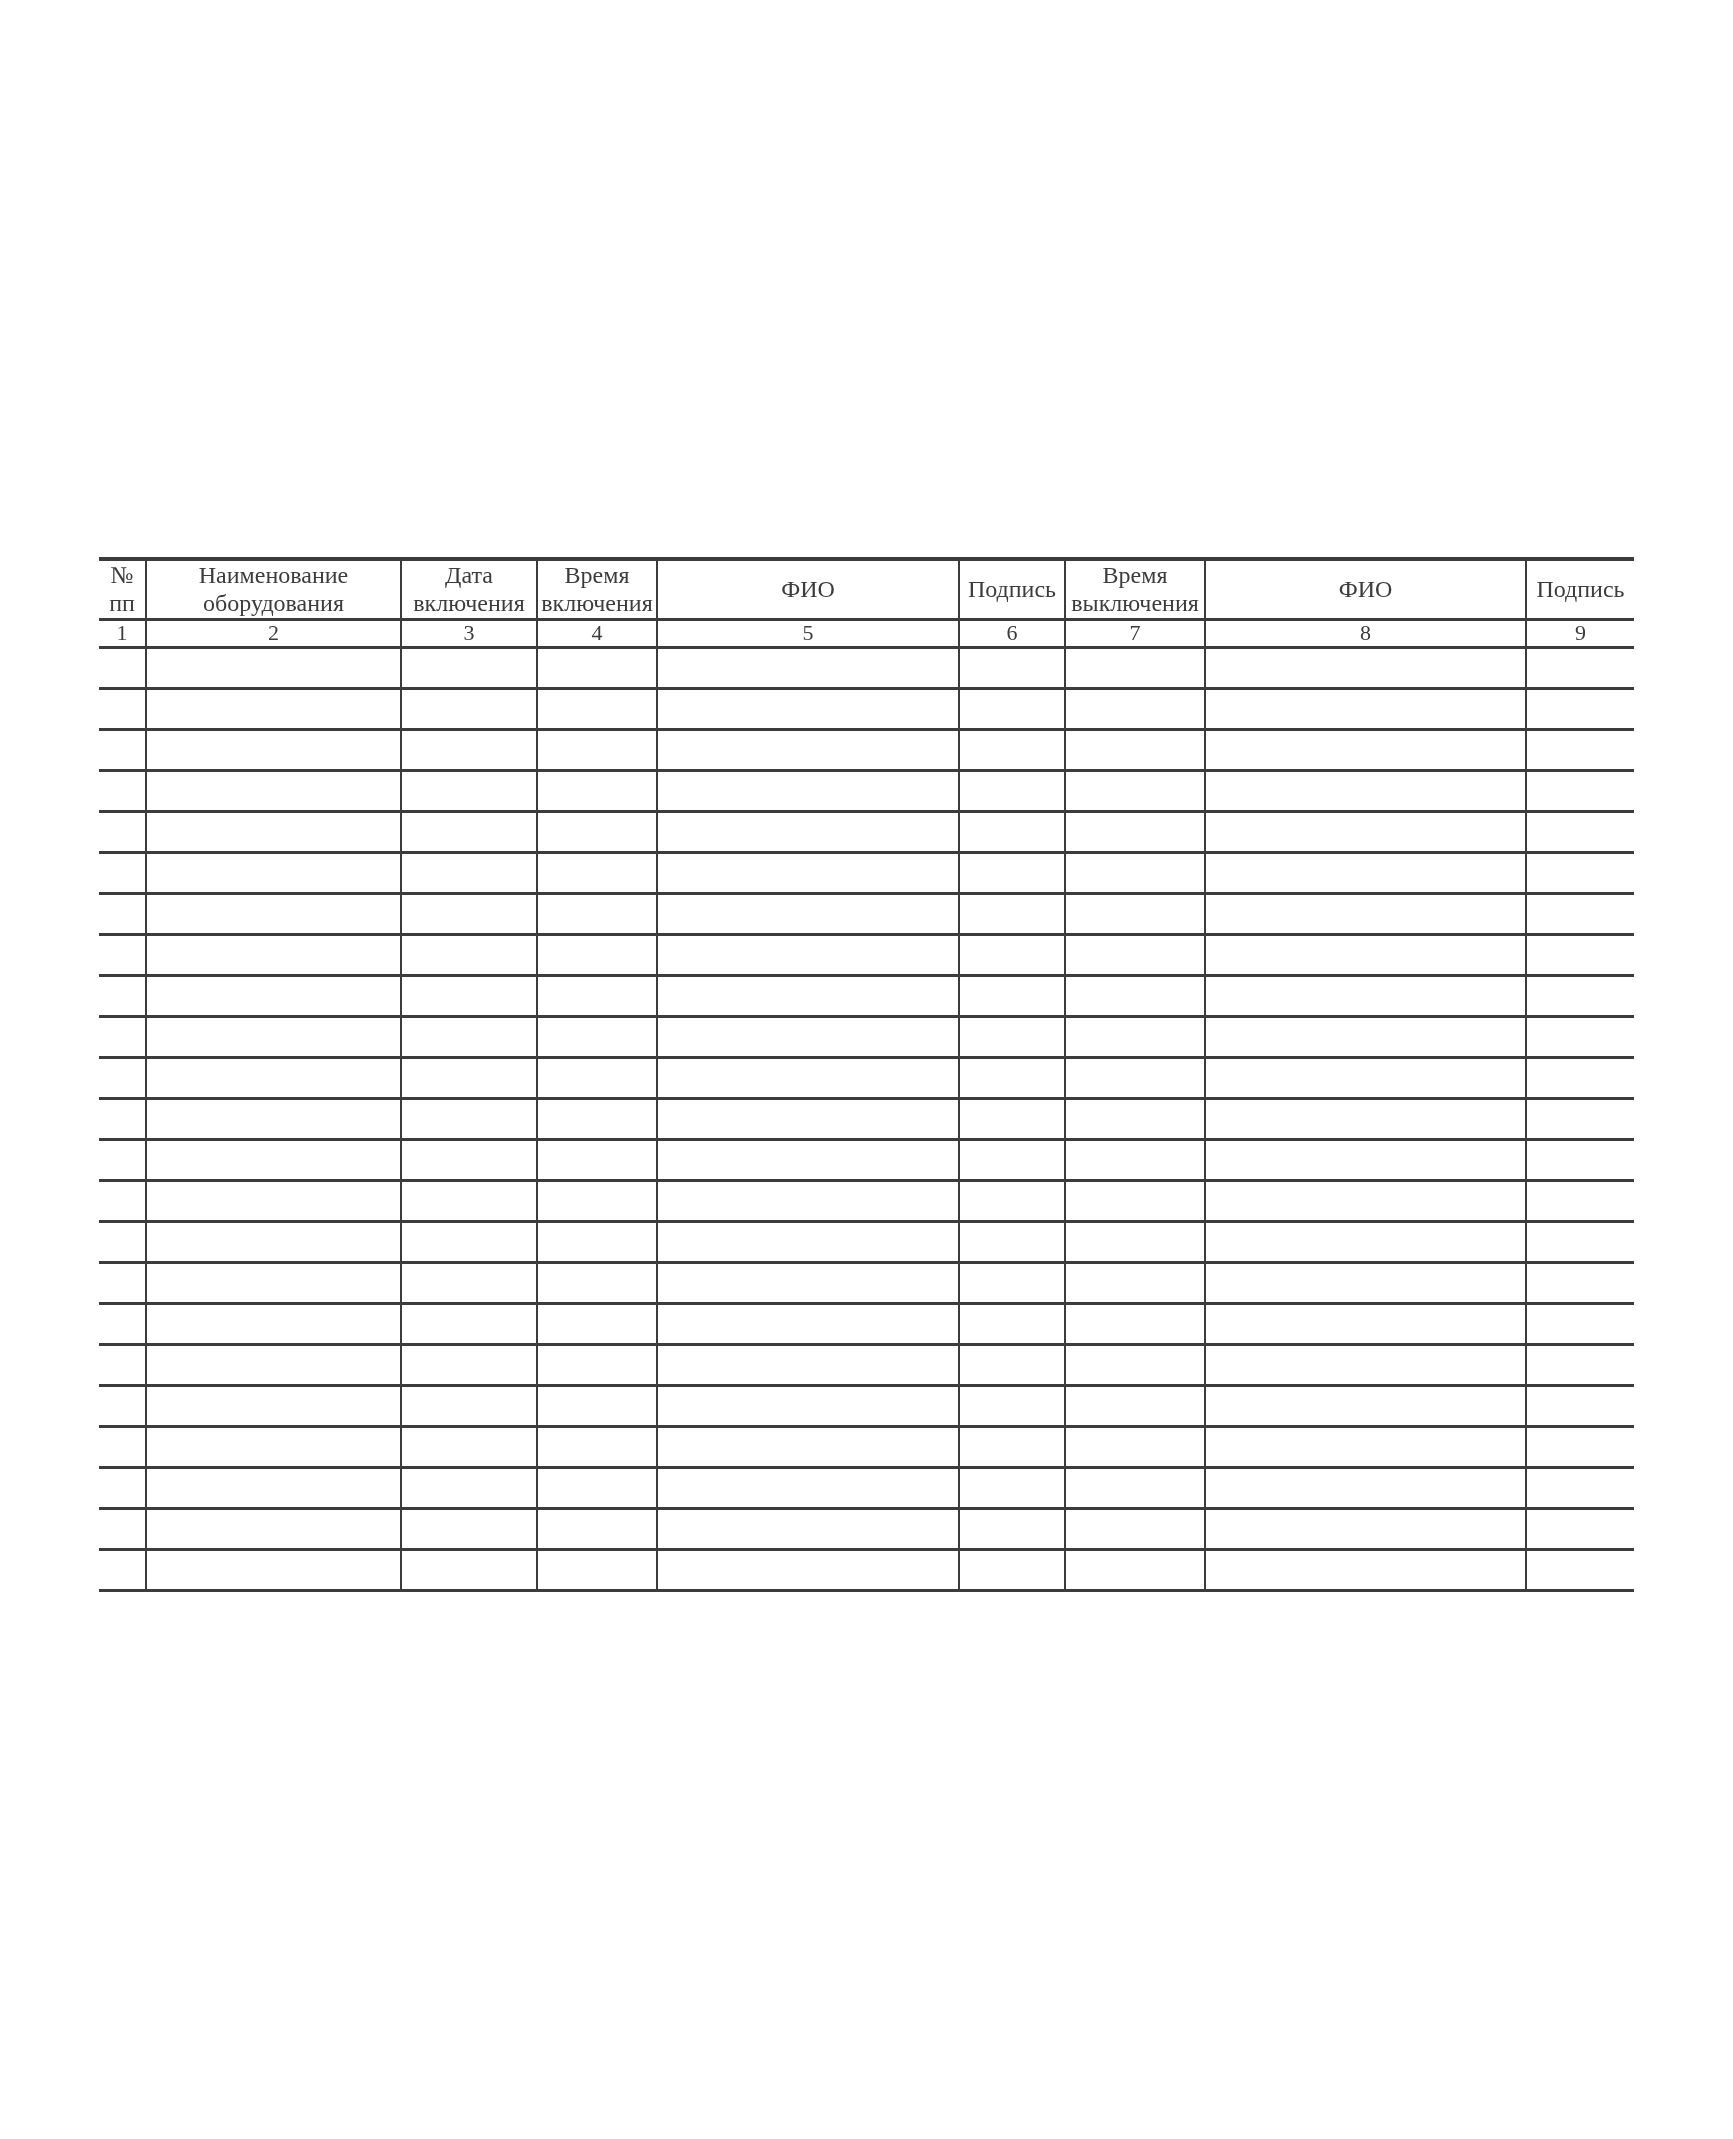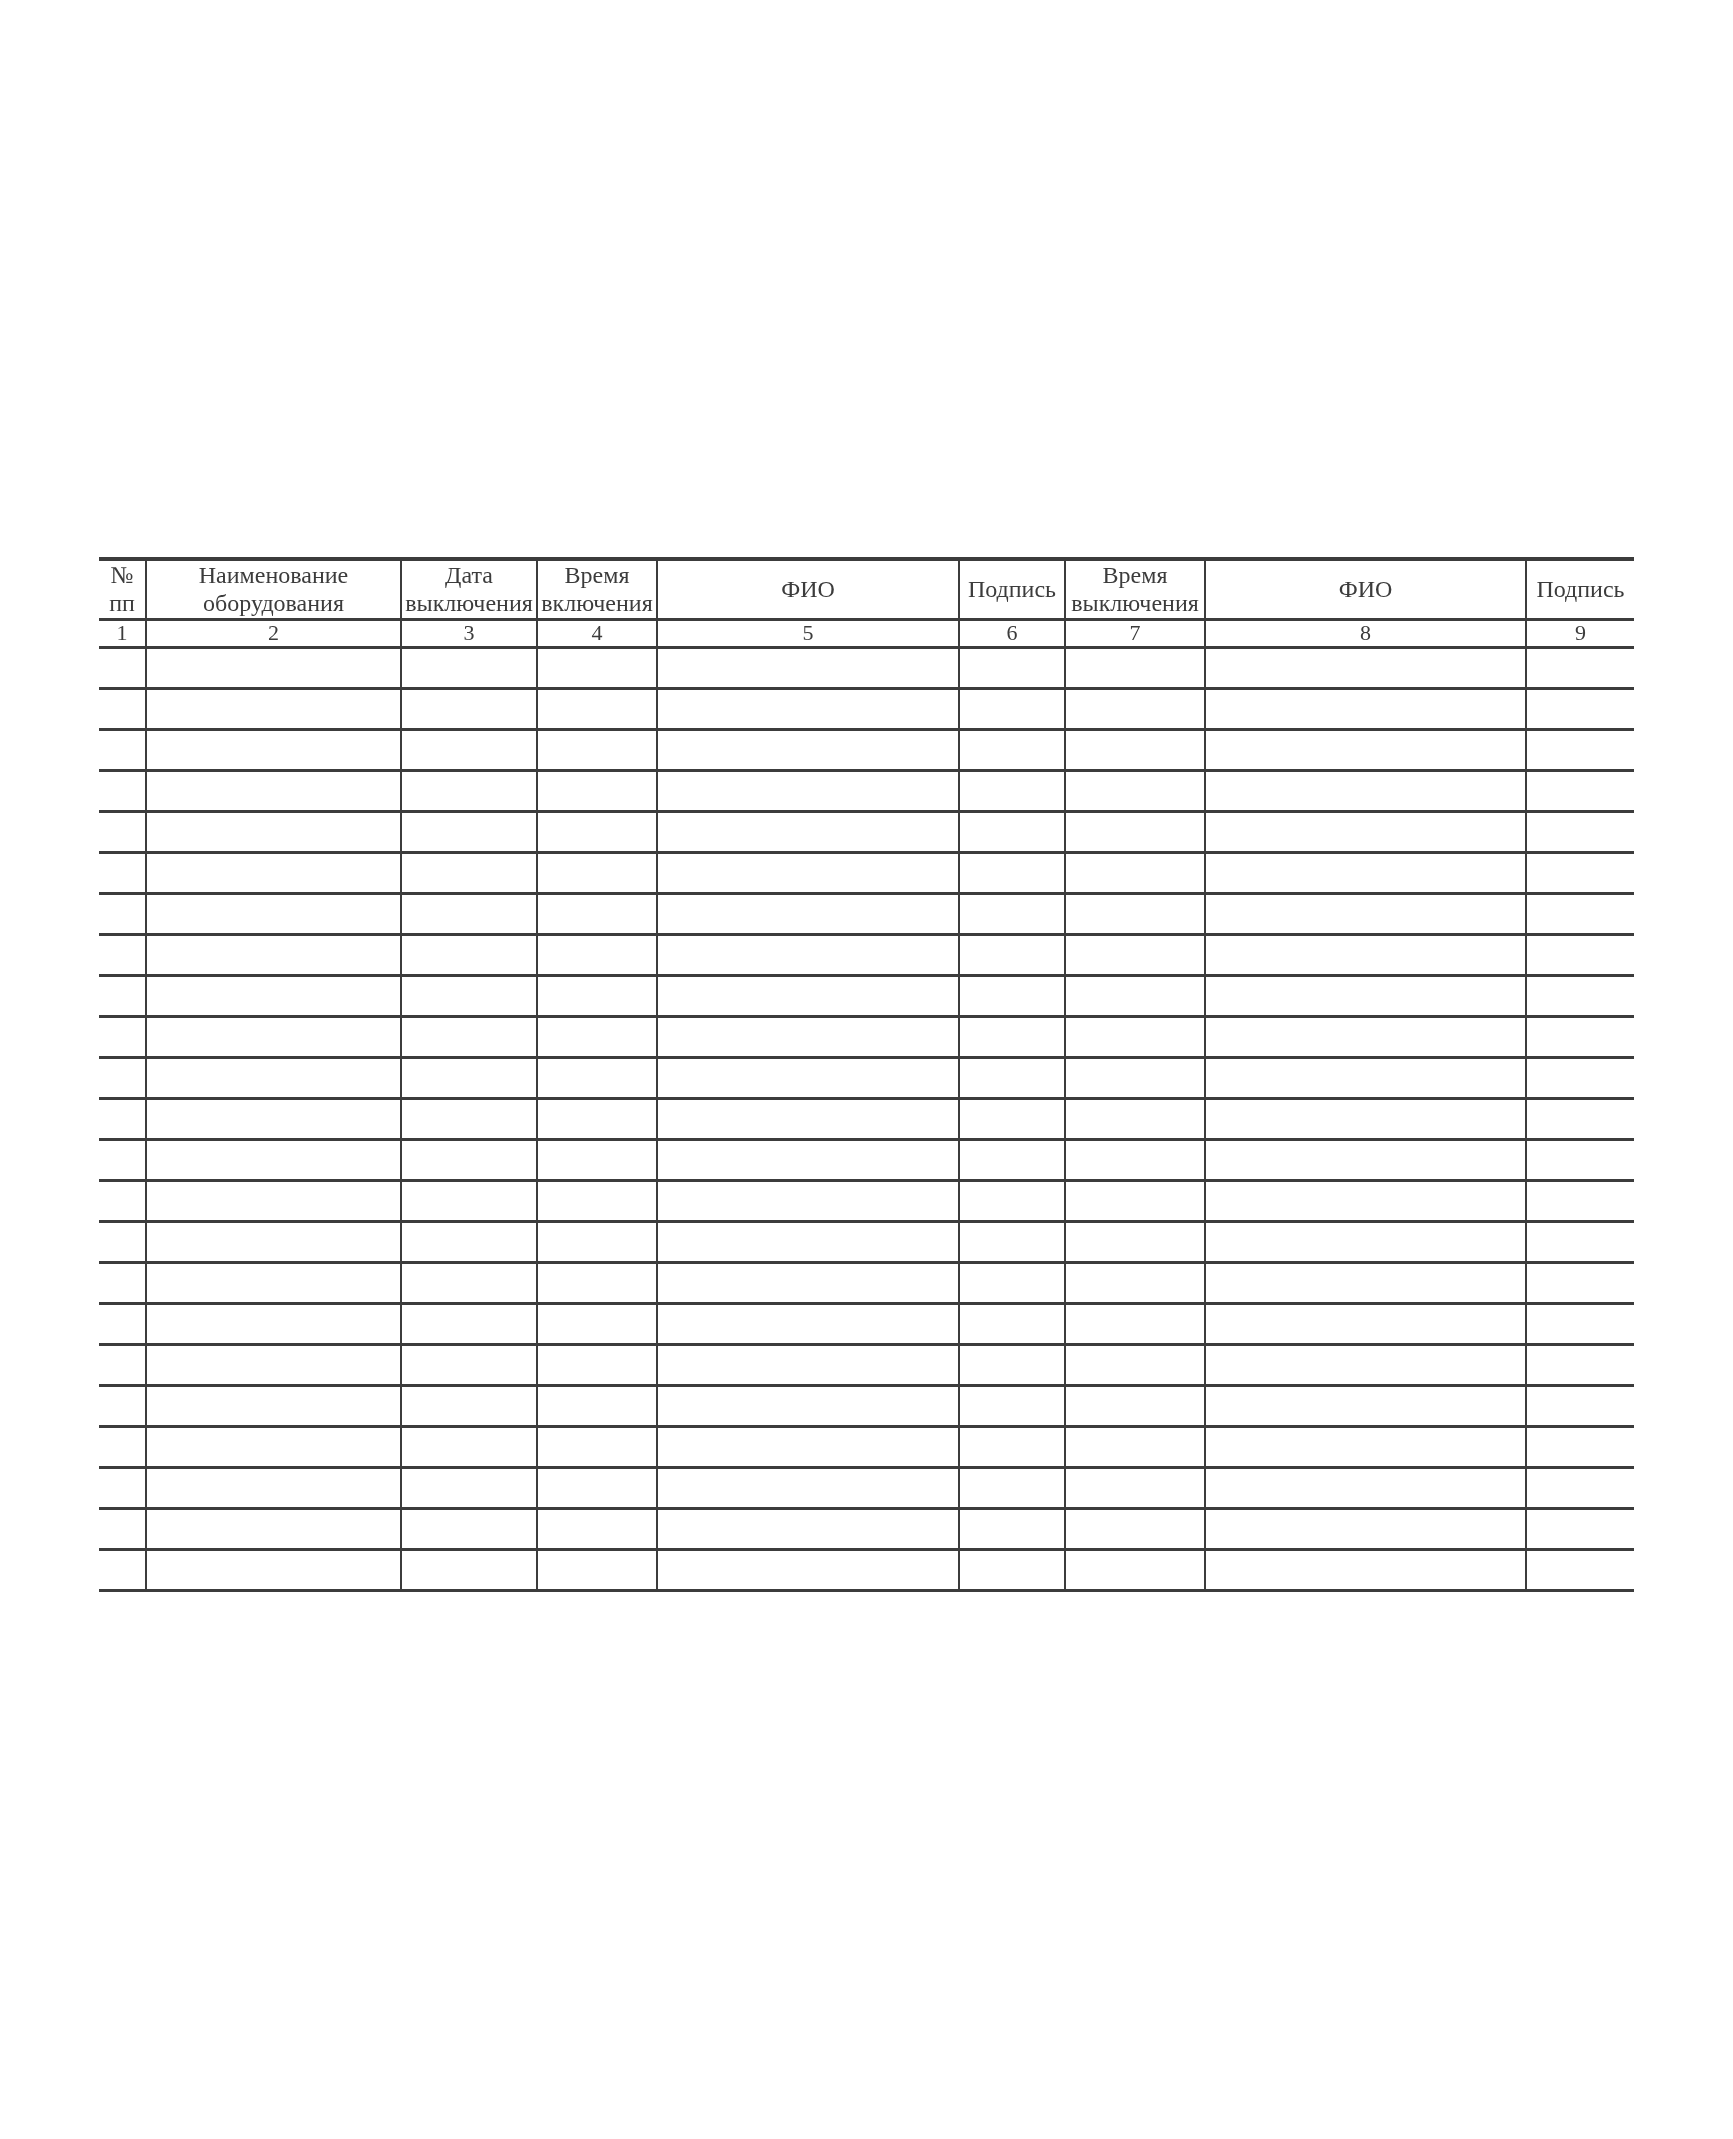--- a/index.html
+++ b/index.html
@@ -78,21 +78,21 @@
           <col style="width: 321px;">
           <col style="width: 108px;">
         </colgroup>
       <thead>
         <tr class="header-row">
             <th>№
 пп</th>
             <th>Наименование
 оборудования</th>
             <th>Дата
-выключения</th>
+включения</th>
             <th>Время
 включения</th>
             <th>ФИО</th>
             <th>Подпись</th>
             <th>Время
 выключения</th>
             <th>ФИО</th>
             <th>Подпись</th>
           </tr>
         <tr class="number-row">

